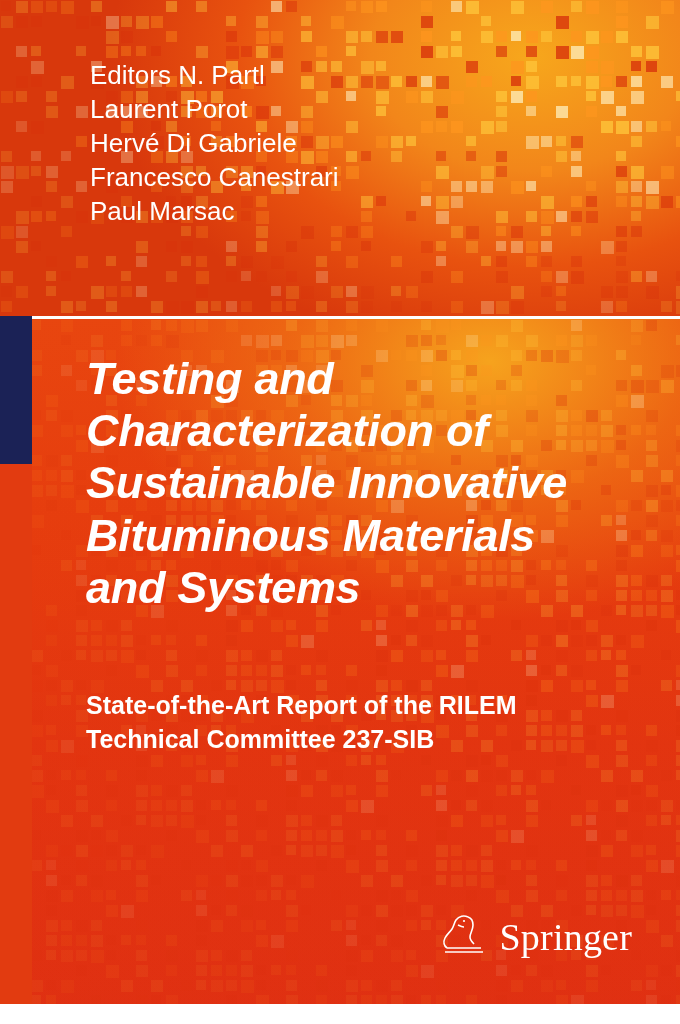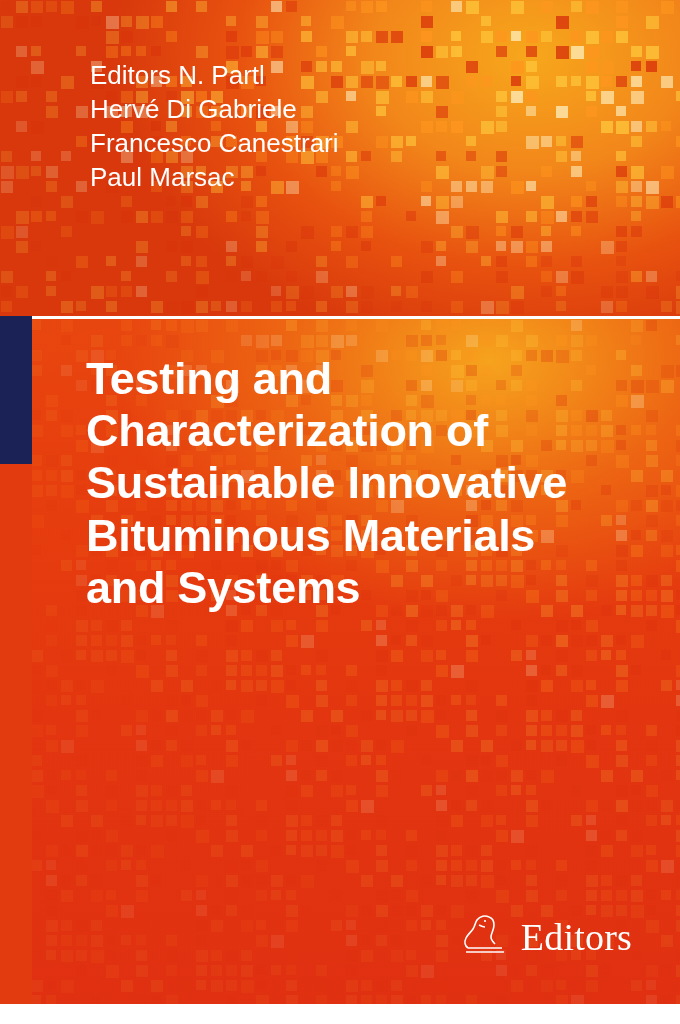--- a/index.html
+++ b/index.html
@@ -127,20 +127,21 @@
     position: absolute;
     left: 86px;
     top: 34px;
     width: 540px;
     font-size: 45px;
     font-weight: bold;
     color: #ffffff;
     line-height: 1.16;
     letter-spacing: -0.3px;
     z-index: 10;
+    font-style: italic;
   }
   .subtitle {
     position: absolute;
     left: 86px;
     top: 370px;
     width: 520px;
     font-size: 25px;
     font-weight: bold;
     color: #ffffff;
     line-height: 1.35;
@@ -1926,43 +1927,45 @@
         <i style="left:511px;top:691px;width:11px;height:11px;background:rgba(255,150,30,0.135);"></i>
         <i style="left:526px;top:691px;width:12px;height:12px;background:rgba(215,45,10,0.157);"></i>
         <i style="left:541px;top:691px;width:11px;height:11px;background:rgba(255,200,60,0.113);"></i>
         <i style="left:586px;top:691px;width:12px;height:12px;background:rgba(215,45,10,0.104);"></i>
         <i style="left:646px;top:691px;width:12px;height:12px;background:rgba(215,45,10,0.157);"></i>
         <i style="left:661px;top:691px;width:12px;height:12px;background:rgba(255,150,30,0.156);"></i>
       </div>
 
     <div class="title">Testing and Characterization of Sustainable Innovative Bituminous Materials and Systems</div>
 
+    <div class="subtitle">State-of-the-Art Report of the RILEM Technical Committee 237-SIB</div>
 
 
     <div class="springer">
       <span>
         <svg width="52" height="48" viewBox="0 0 52 48" aria-hidden="true">
           <g fill="none" stroke="#ffffff" stroke-width="1.6">
             <path d="M30 6 c-4 -2 -9 -1 -12 3 c-2 3 -2 6 -4 9 c-2 3 -5 5 -7 9 c-2 4 -1 8 2 10"></path>
             <path d="M30 6 c3 1 5 4 5 8 c0 5 -3 8 -3 12 c0 3 2 5 4 7"></path>
             <path d="M20 14 c2 1 4 2 6 2"></path>
             <circle cx="26" cy="10" r="1.1" fill="#ffffff" stroke="none"></circle>
             <path d="M9 37 h34"></path>
             <path d="M7 41 h38"></path>
           </g>
         </svg>
       </span>
-      <span class="springer-word">Editors</span>
+      <span class="springer-word">Springer</span>
     </div>
   </div>
 
   <div class="spine-navy"></div>
   <div class="spine-red"></div>
   <div class="spine-bottom-white"></div>
 
   <div class="authors">
     <div>Editors N. Partl</div>
+    <div>Laurent Porot</div>
     <div>Hervé Di Gabriele</div>
     <div>Francesco Canestrari</div>
     <div>Paul Marsac</div>
   </div>
 
 </div>
 
 </body></html>

